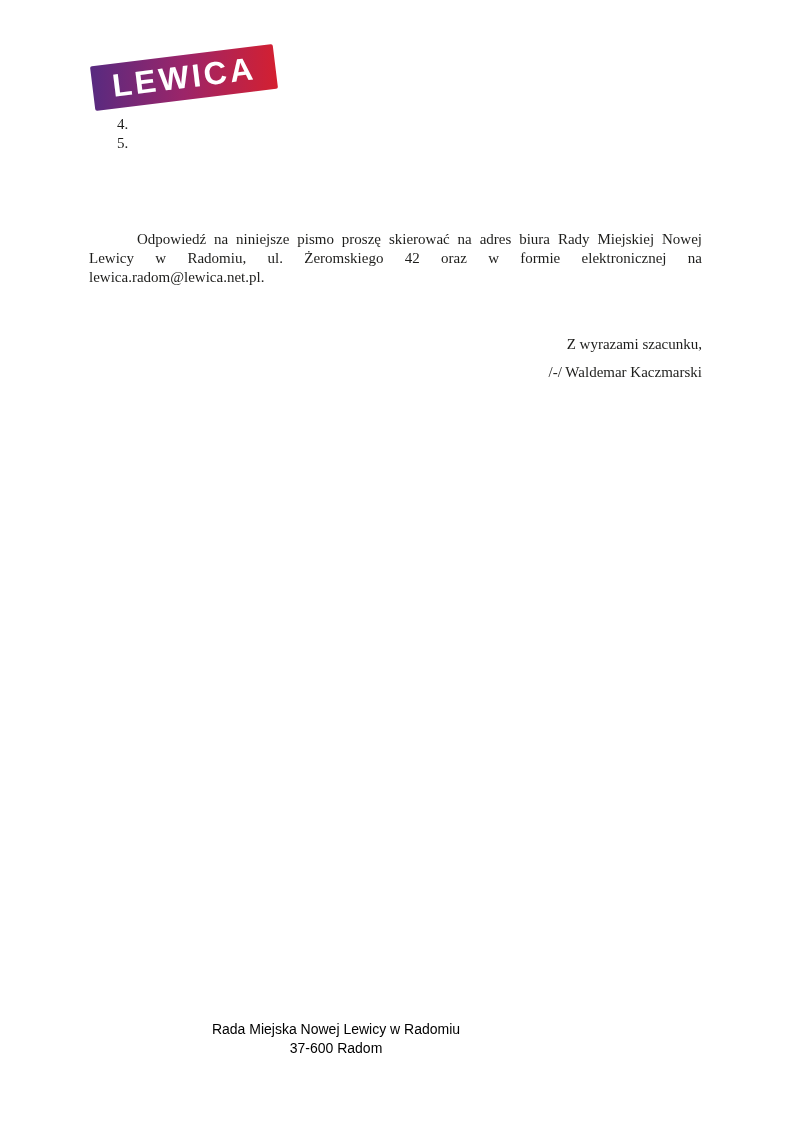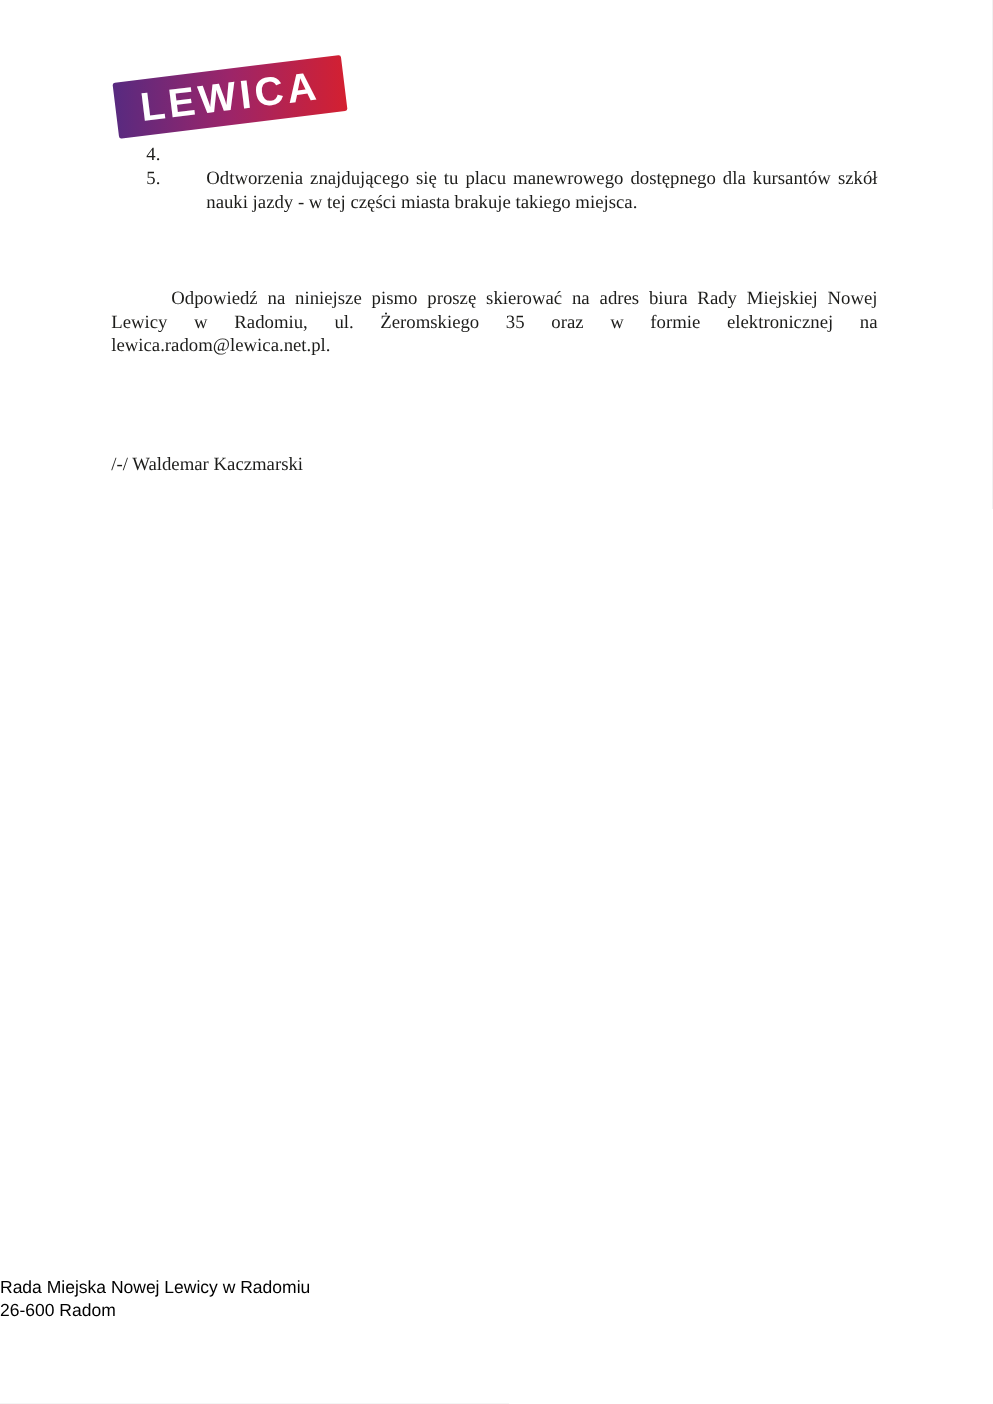--- a/index.html
+++ b/index.html
@@ -69,27 +69,29 @@
     left: 89px;
     top: 335px;
     width: 613px;
     text-align: right;
   }
   .signature-line {
     position: absolute;
     left: 89px;
     top: 363px;
     width: 613px;
+    text-align: right;
   }
   
   .footer {
     position: absolute;
     left: 0;
     top: 1020px;
     width: 672px;
+    text-align: center;
     font-family: "Liberation Sans", sans-serif;
     font-size: 14px;
     line-height: 19px;
     color: #000000;
   }
 </style>
 </head>
 <body>
 
 <div class="page">
@@ -97,27 +99,27 @@
   <div class="logo" style="background: linear-gradient(97deg, rgb(87, 42, 128) 0%, rgb(156, 37, 105) 50%, rgb(212, 32, 48) 100%);">
     <span class="logo-text" style="color: rgb(255, 255, 255);">LEWICA</span>
   </div>
 
   <div class="numbered-list bodytext">
     <div class="list-item">
       <span class="list-number">4.</span>
     </div>
     <div class="list-item">
       <span class="list-number">5.</span>
-      <span class="list-text">Odtworzenia znajdującego się tu placu manewrowego dostępnego dla kursantów szkół nauki jazdy - w tej części miasta brakuje takiego miejsca.</span>
     </div>
   </div>
 
-  <p class="paragraph bodytext">Odpowiedź na niniejsze pismo proszę skierować na adres biura Rady Miejskiej Nowej Lewicy w Radomiu, ul. Żeromskiego 35 oraz w formie elektronicznej na lewica.radom@lewica.net.pl.</p>
+  <p class="paragraph bodytext">Odpowiedź na niniejsze pismo proszę skierować na adres biura Rady Miejskiej Nowej Lewicy w Radomiu, ul. Żeromskiego 42 oraz w formie elektronicznej na lewica.radom@lewica.net.pl.</p>
 
+  <div class="closing-line bodytext">Z wyrazami szacunku,</div>
 
   <div class="signature-line bodytext">/-/ Waldemar Kaczmarski</div>
 
   <div class="footer">
     <div>Rada Miejska Nowej Lewicy w Radomiu</div>
-    <div>26-600 Radom</div>
+    <div>37-600 Radom</div>
   </div>
 
 </div>
 
 </body></html>

